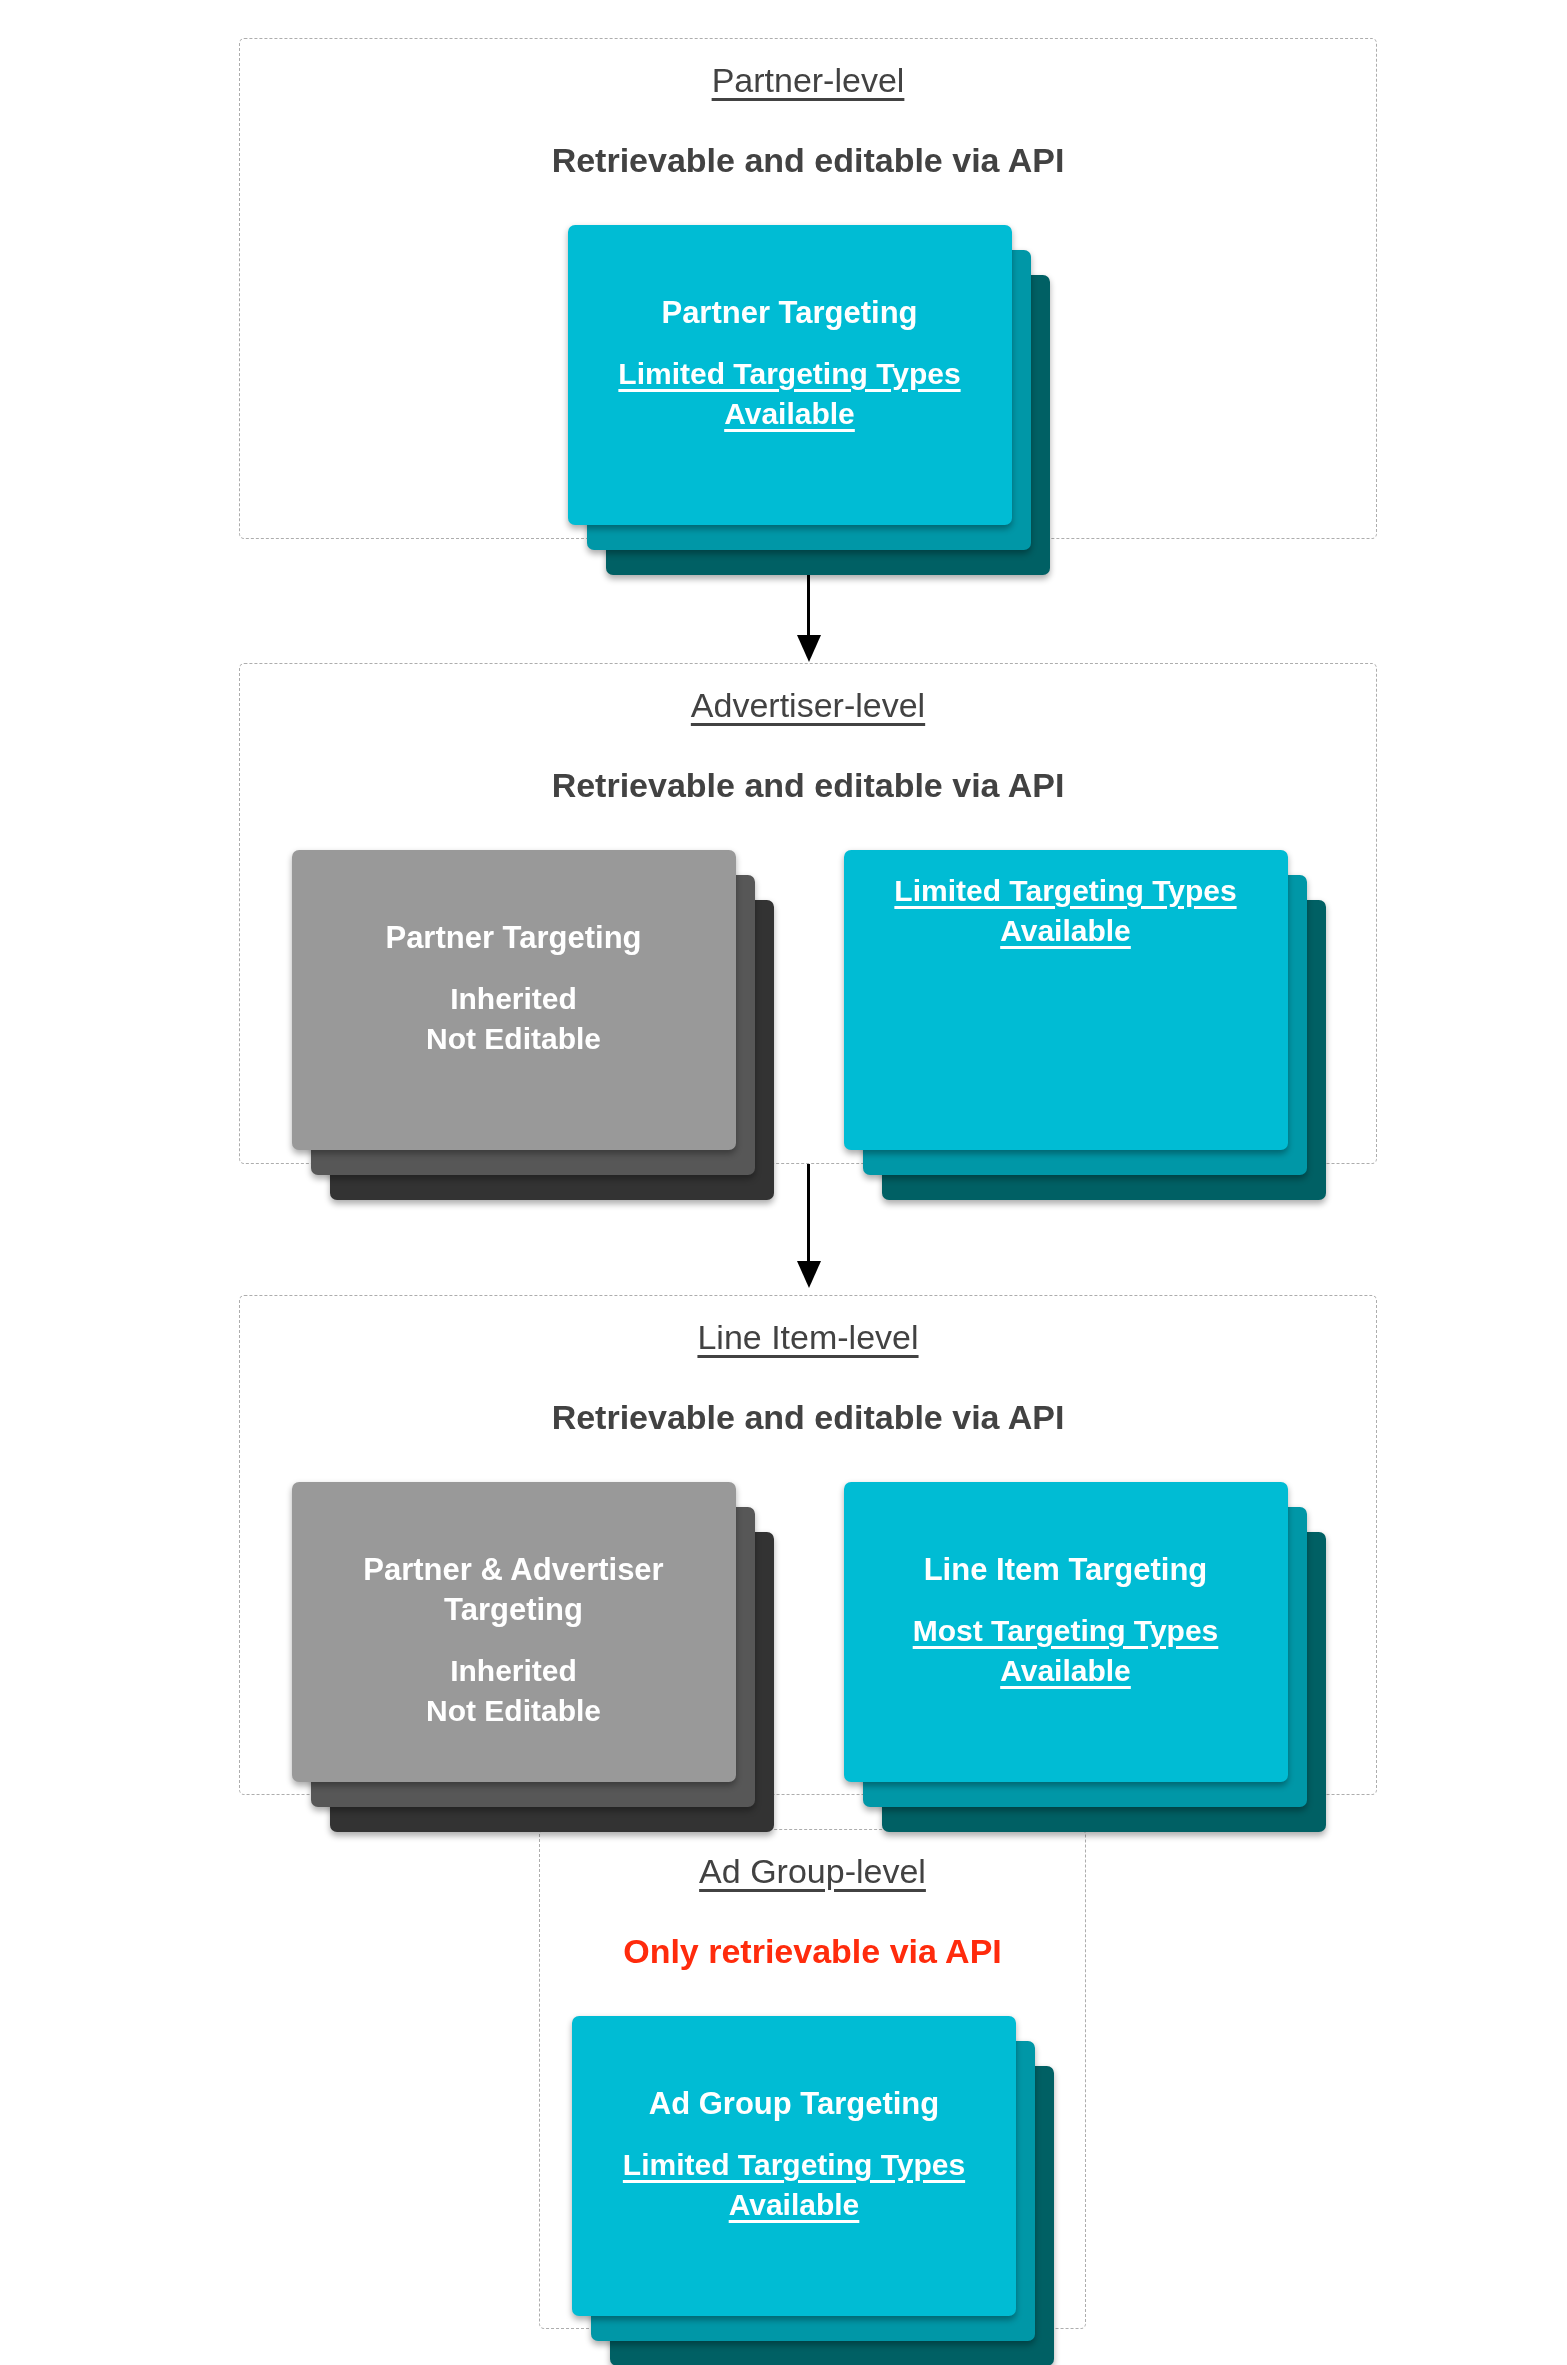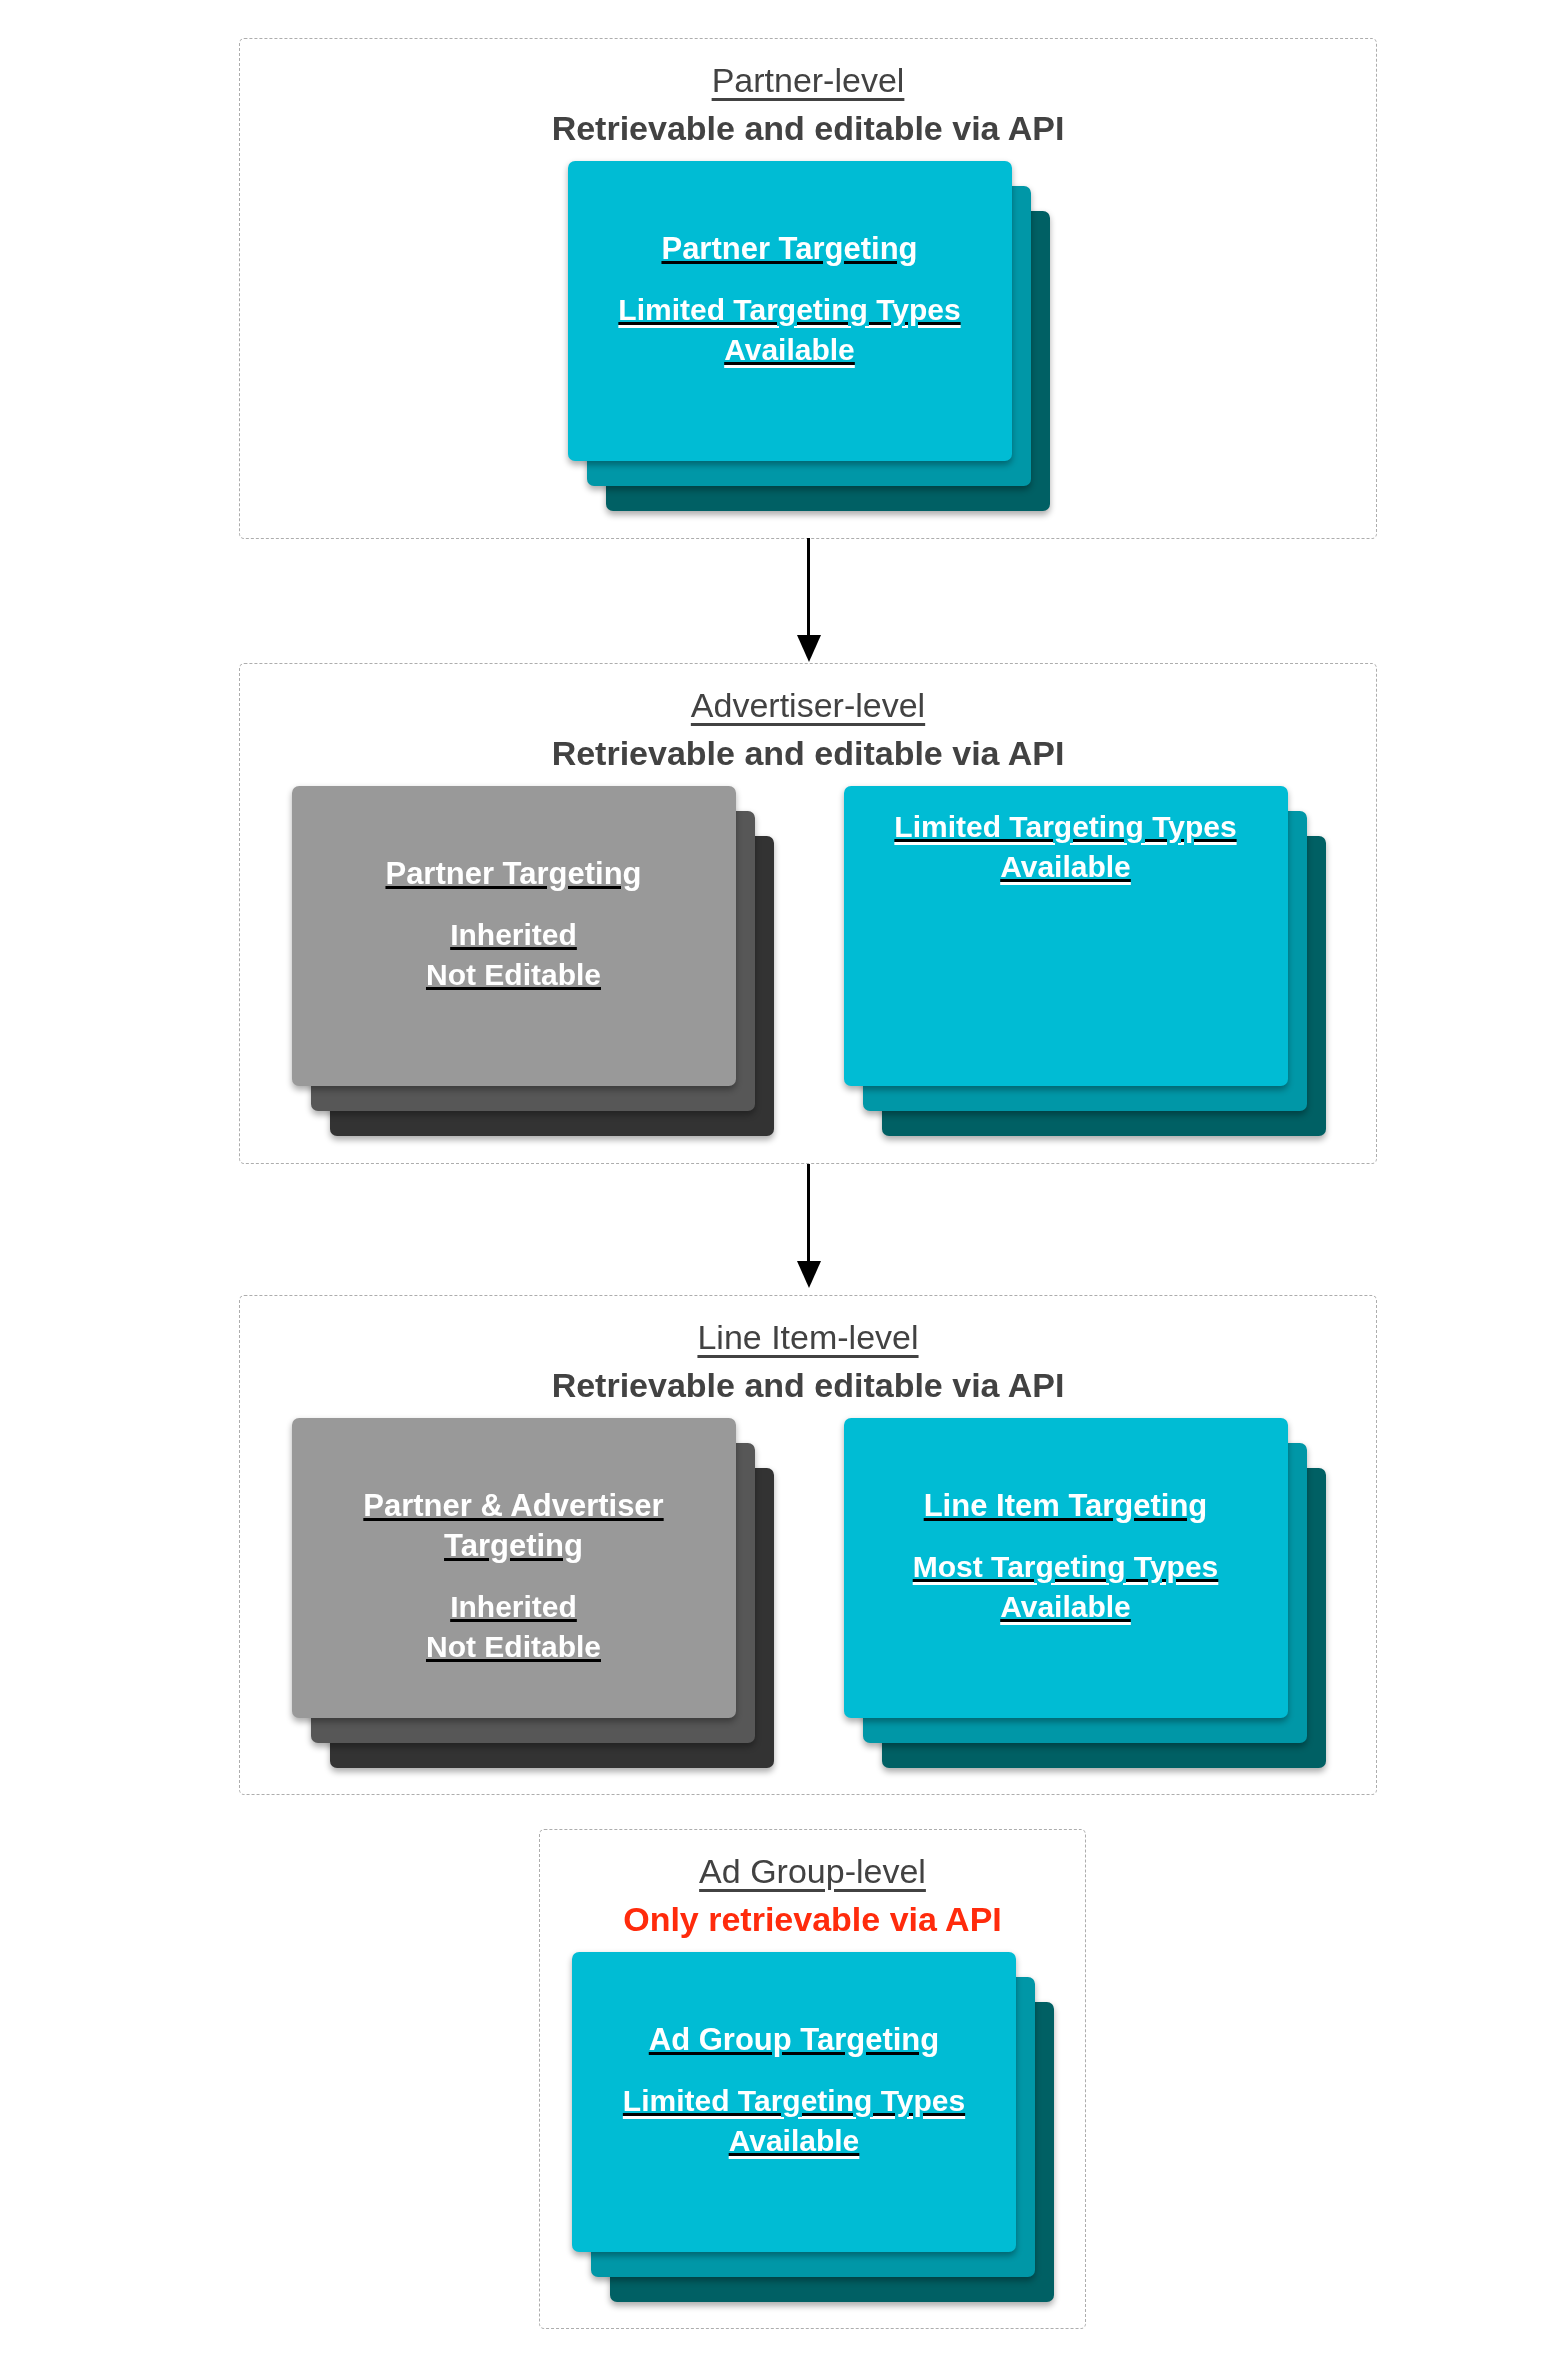--- a/index.html
+++ b/index.html
@@ -15,20 +15,21 @@
 
   
   .level-box {
     position: absolute;
     border: 1.8px dashed var(--border, #adadad);
     border-radius: 5.4px;
     box-sizing: border-box;
     display: flex;
     flex-direction: column;
     align-items: center;
+    gap: 32px;
   }
 
   .level-title {
     margin-top: 19.6px;
     font-size: 34px;
     line-height: 43px;
     font-weight: 500;
     color: var(--text-dark, #424242);
     text-decoration: underline;
     text-decoration-thickness: 2.7px;
@@ -56,21 +57,20 @@
   
   .stack { position: relative; width: 481px; height: 350px; }
 
   .card {
     position: absolute;
     width: 444px;
     height: 300px;
     border-radius: 7.1px;
     box-shadow: 0 3.6px 6.3px rgba(0,0,0,0.32);
     box-sizing: border-box;
-    text-decoration: underline;
   }
   .card.front { left: 0;    top: 0;    z-index: 3; text-align: center; }
   .card.mid   { left: 19px; top: 25px; z-index: 2; }
   .card.back  { left: 38px; top: 50px; z-index: 1; }
 
   .teal .front { background: var(--teal-front, #00bcd4); }
   .teal .mid   { background: var(--teal-mid,   #0097a7); }
   .teal .back  { background: var(--teal-back,  #006064); }
 
   .gray .front { background: var(--gray-front, #999999); }

